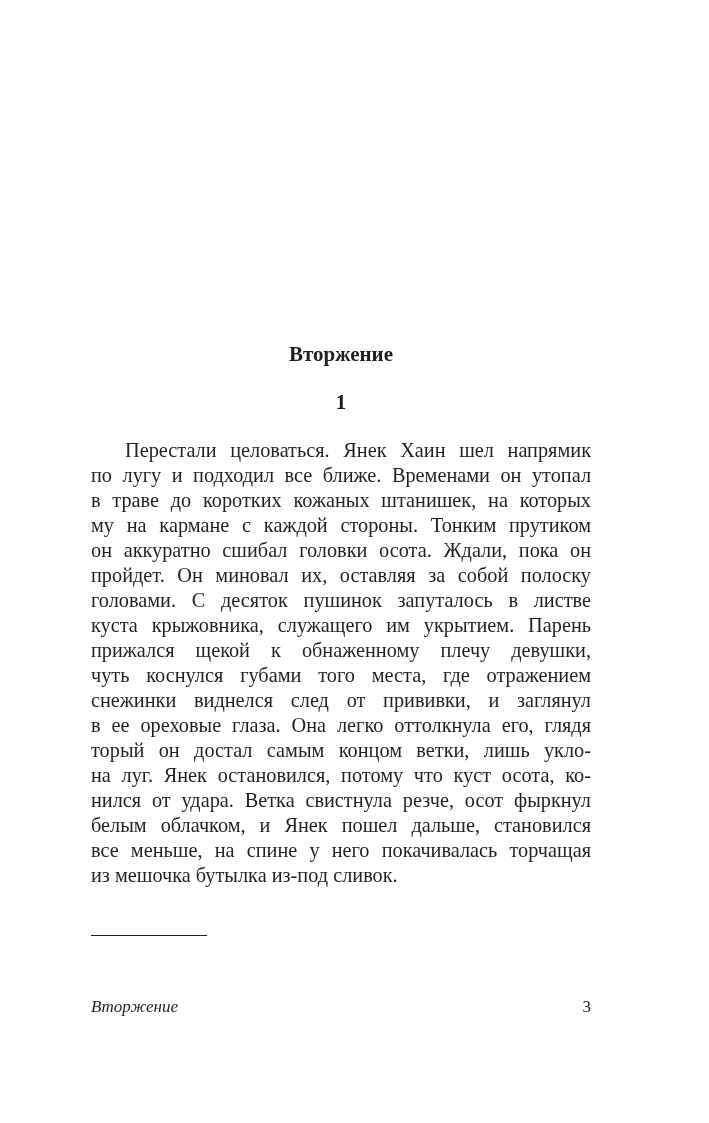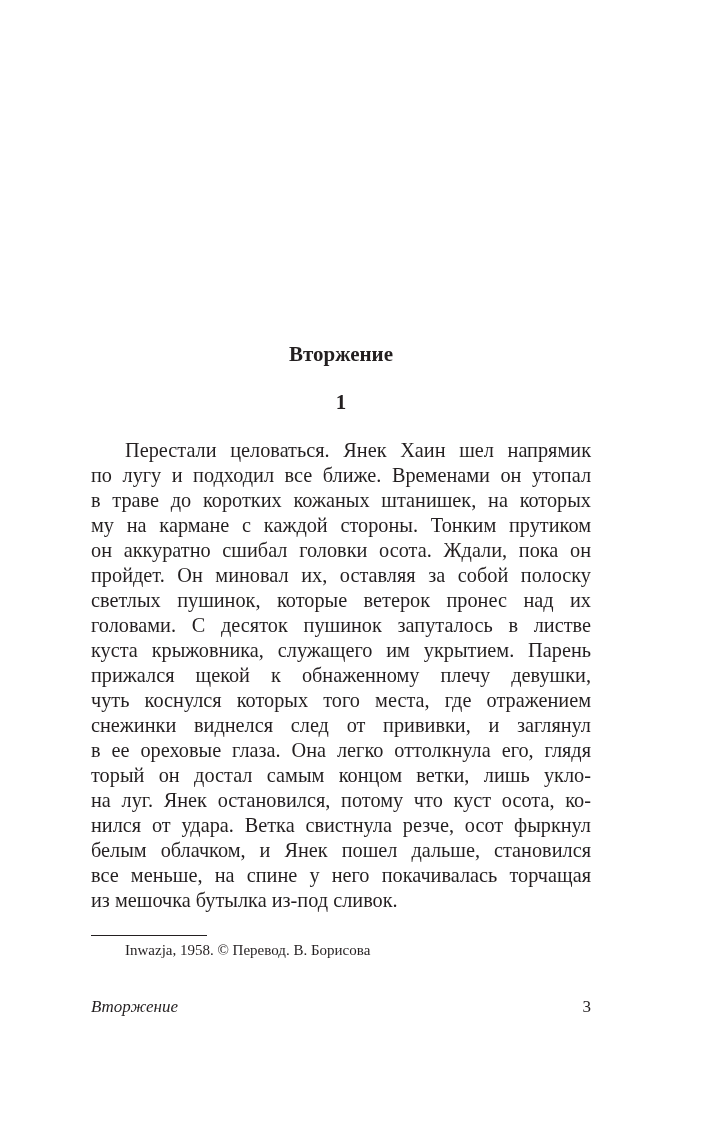--- a/index.html
+++ b/index.html
@@ -27,33 +27,31 @@
   <h1 class="story-title">Вторжение</h1>
   <h2 class="chapter-num">1</h2>
 
   <div class="body-text">
     <span class="line first">Перестали целоваться. Янек Хаин шел напрямик</span>
     <span class="line">по лугу и подходил все ближе. Временами он утопал</span>
     <span class="line">в траве до коротких кожаных штанишек, на которых</span>
     <span class="line">му на кармане с каждой стороны. Тонким прутиком</span>
     <span class="line">он аккуратно сшибал головки осота. Ждали, пока он</span>
     <span class="line">пройдет. Он миновал их, оставляя за собой полоску</span>
-    <span class="line">светлых пушинок, которые ветерок пронес над их</span>
     <span class="line">головами. С десяток пушинок запуталось в листве</span>
     <span class="line">куста крыжовника, служащего им укрытием. Парень</span>
     <span class="line">прижался щекой к обнаженному плечу девушки,</span>
-    <span class="line">чуть коснулся которых того места, где отражением</span>
+    <span class="line">чуть коснулся губами того места, где отражением</span>
     <span class="line">снежинки виднелся след от прививки, и заглянул</span>
     <span class="line">в ее ореховые глаза. Она легко оттолкнула его, глядя</span>
     <span class="line">торый он достал самым концом ветки, лишь укло-</span>
     <span class="line">на луг. Янек остановился, потому что куст осота, ко-</span>
     <span class="line">нился от удара. Ветка свистнула резче, осот фыркнул</span>
     <span class="line">белым облачком, и Янек пошел дальше, становился</span>
     <span class="line">все меньше, на спине у него покачивалась торчащая</span>
     <span class="line last">из мешочка бутылка из-под сливок.</span>
   </div>
 
   <hr class="footnote-rule">
-  <p class="footnote">Inwazja, 1958. © Перевод. В. Борисова</p>
 
   <span class="running-footer">Вторжение</span>
   <span class="page-number">3</span>
 </div>
 
 </body></html>

